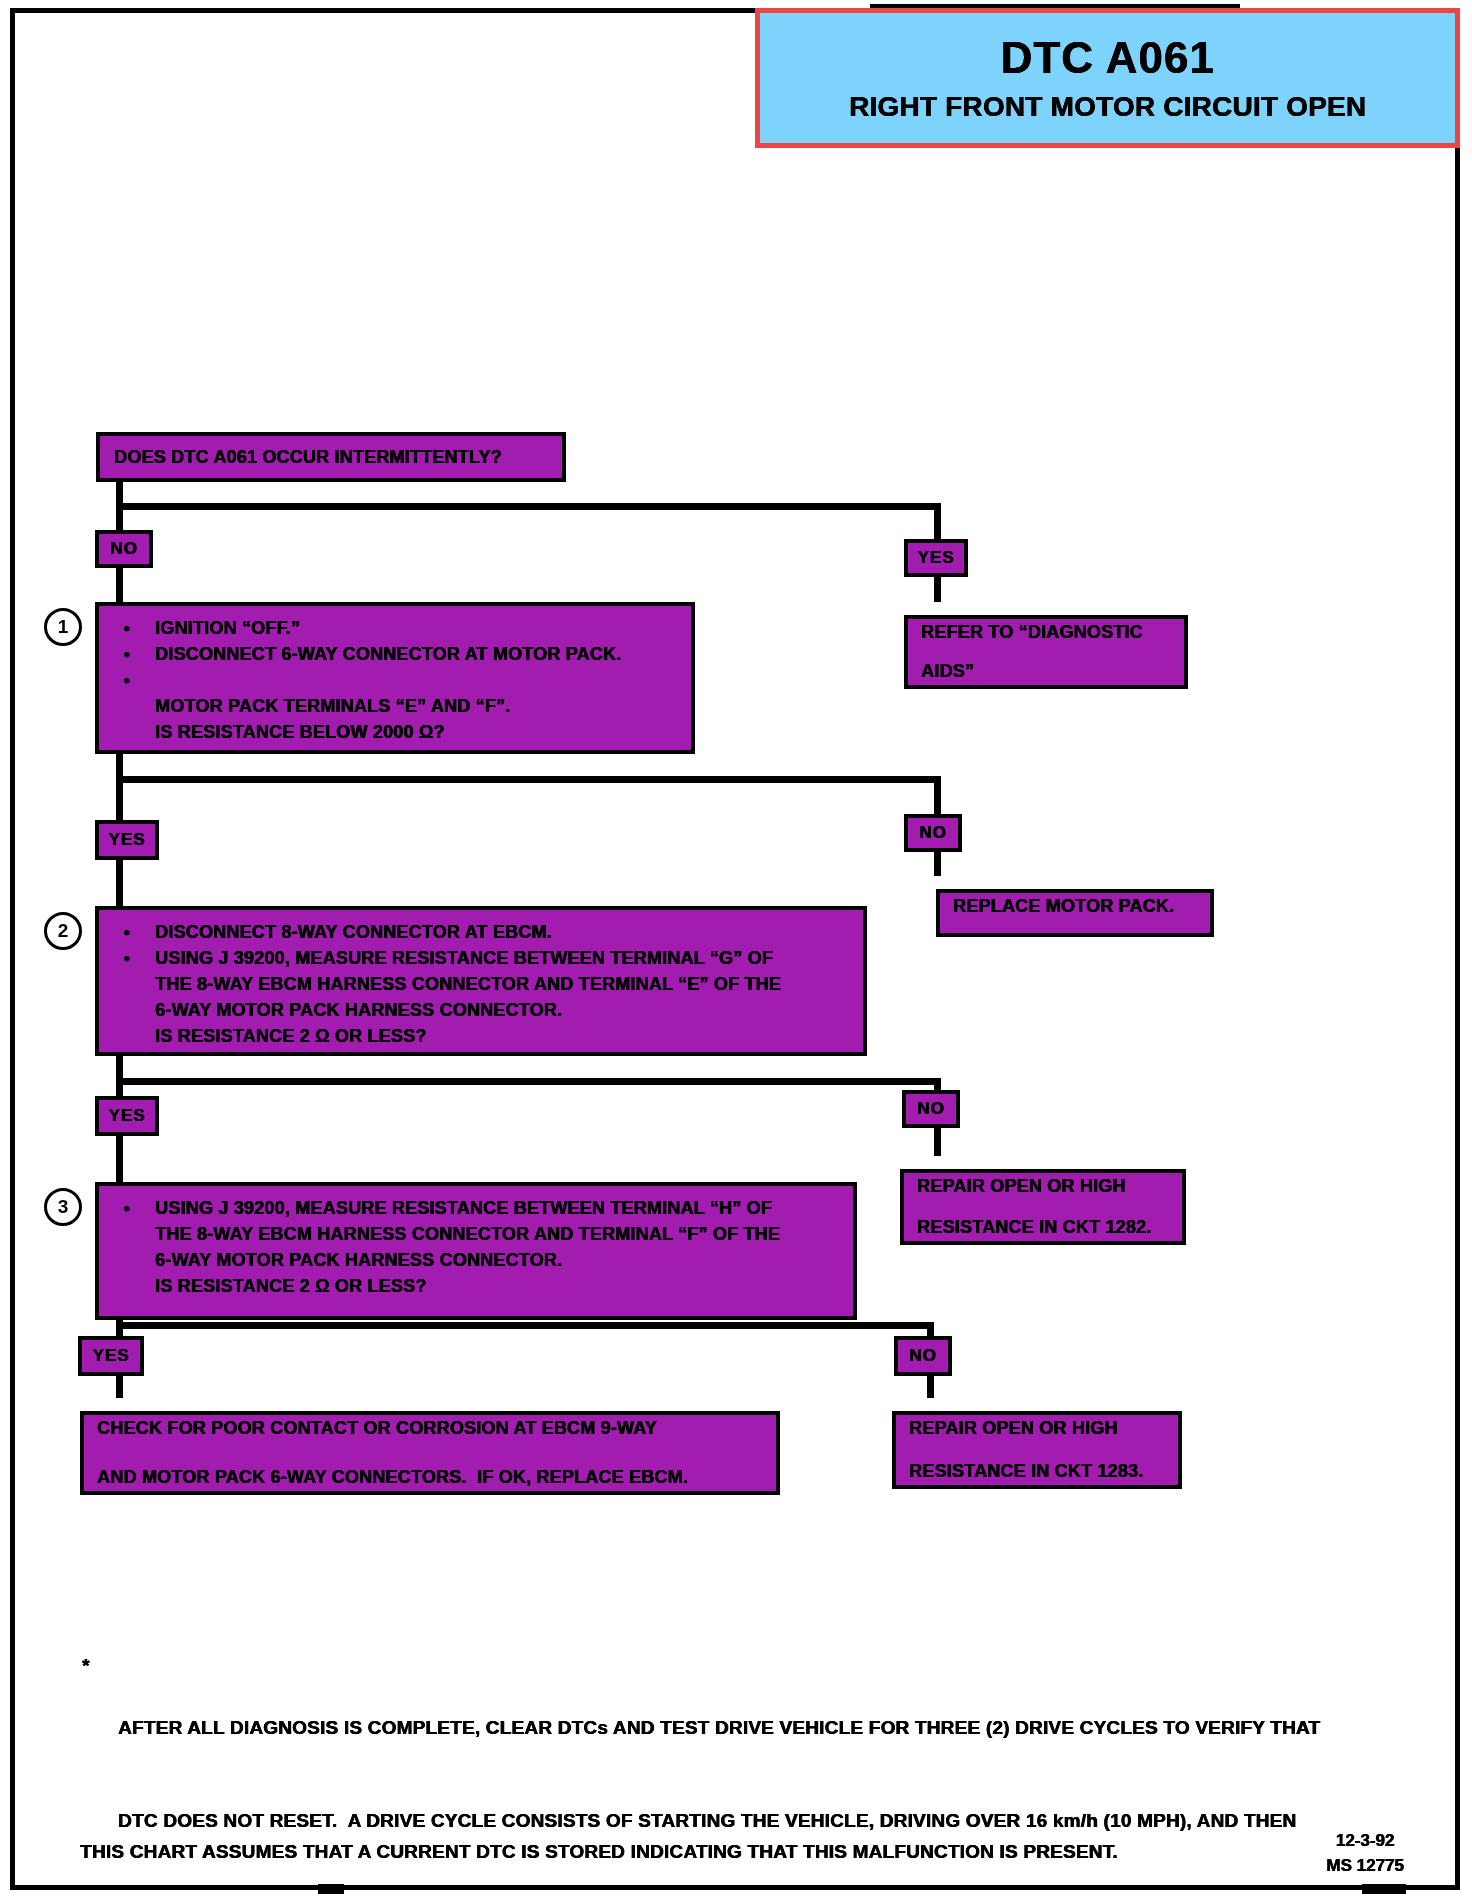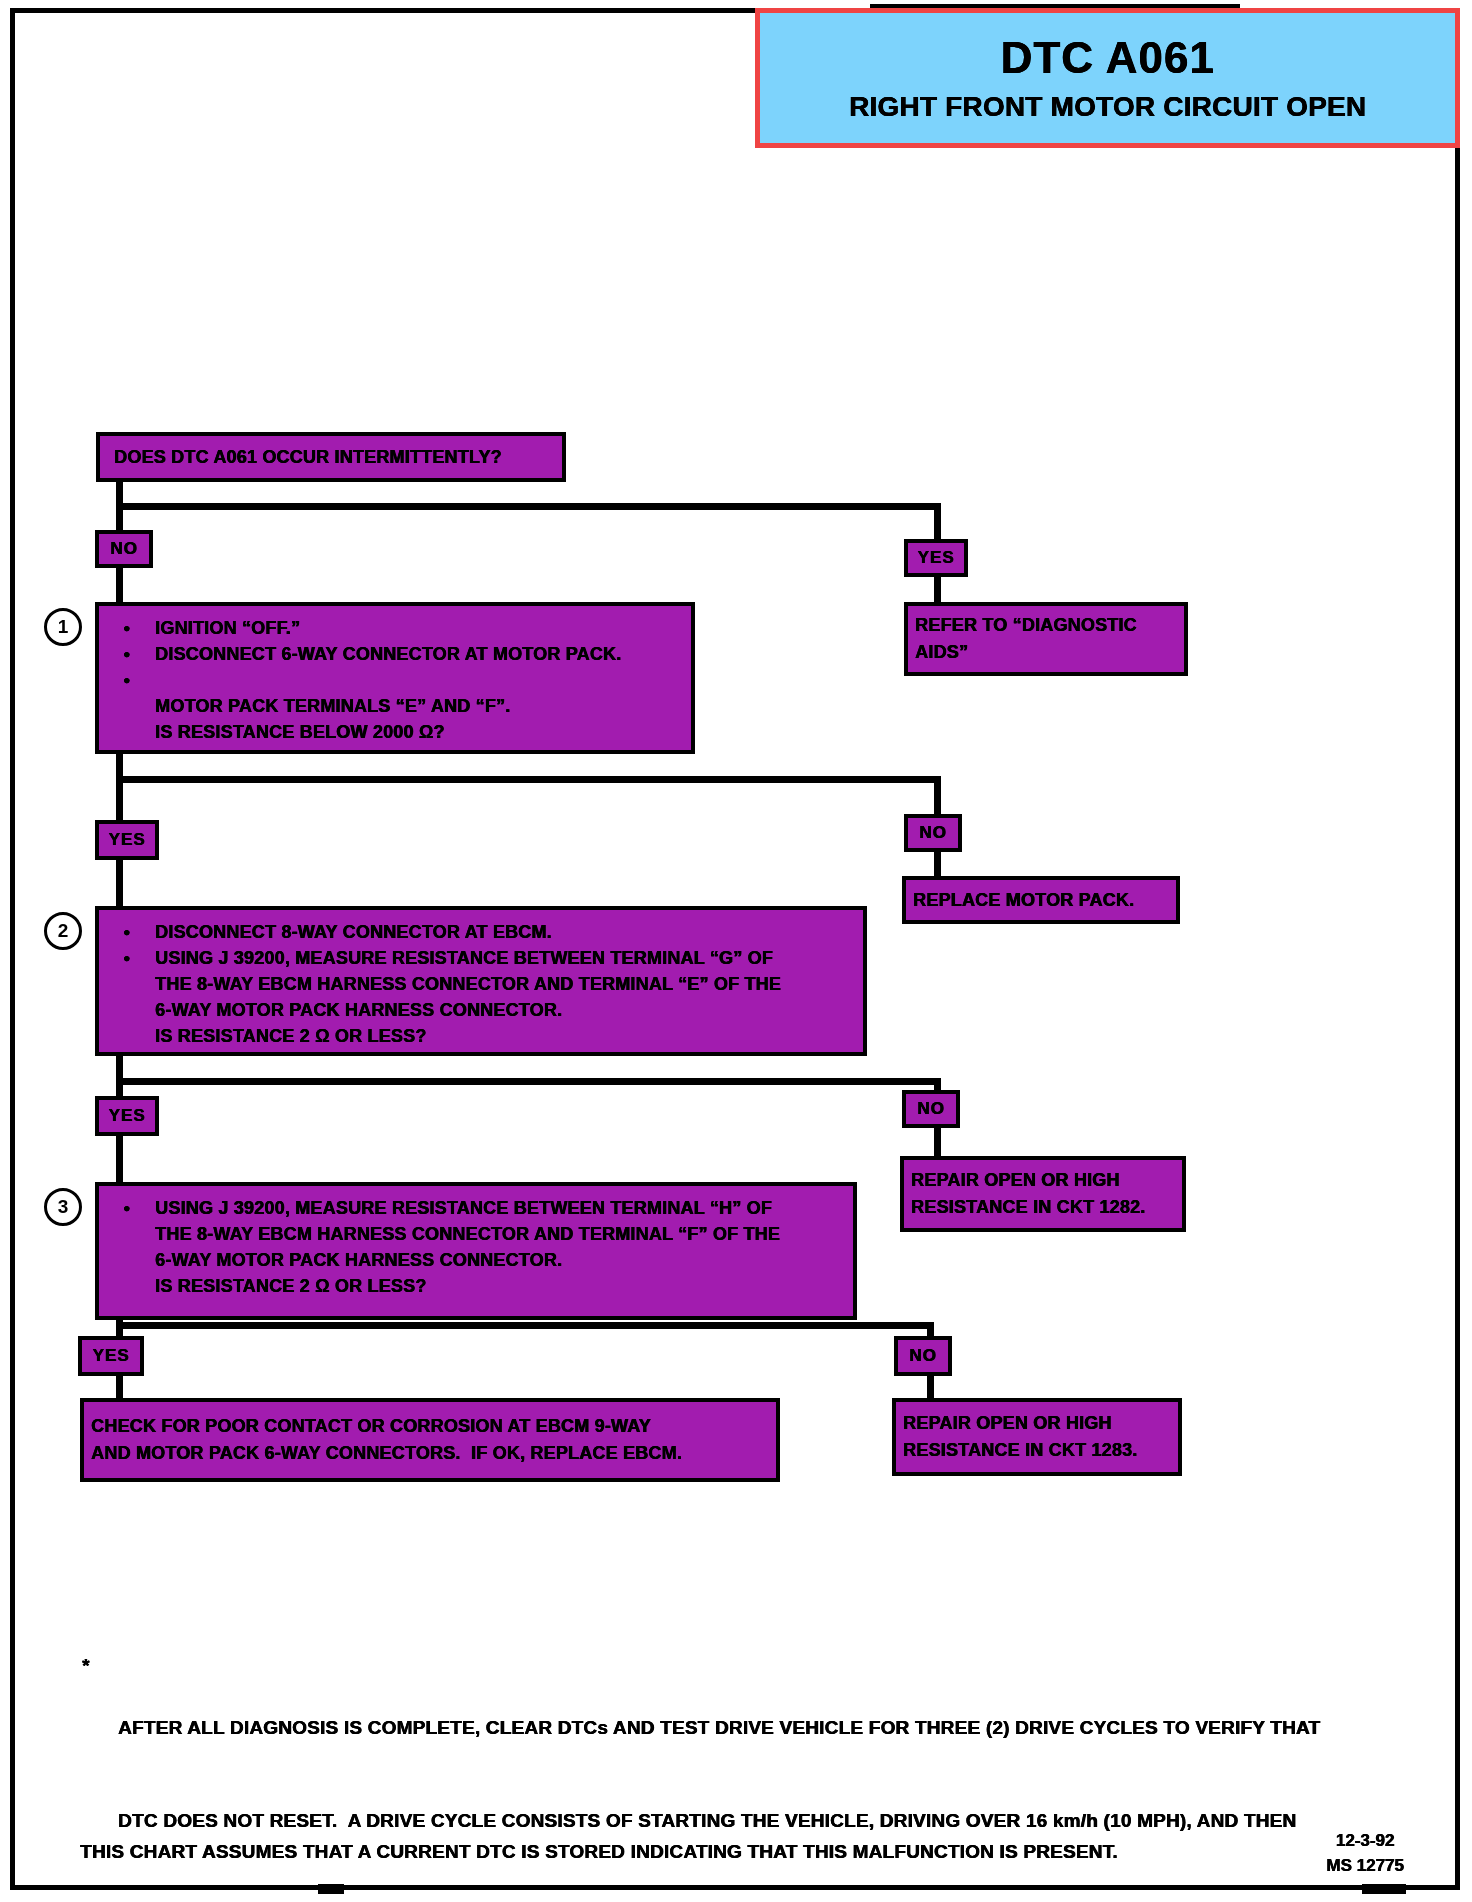--- a/index.html
+++ b/index.html
@@ -8,21 +8,21 @@
   .box{position:absolute;border:4px solid #000;background:#a21caf;box-sizing:border-box;}
   .thickbox{position:absolute;border:5px solid #ef4444;background:#7dd3fc;box-sizing:border-box;}
   .conn{position:absolute;background:#000;}
   .ink{text-shadow:0.6px 0 #000,0 0.4px #000;}
   .lbl{display:flex;align-items:center;justify-content:center;font-weight:bold;font-size:17px;letter-spacing:1px;}
   .qbox{display:flex;align-items:center;padding-left:14px;font-weight:bold;font-size:18px;letter-spacing:0.2px;white-space:pre;}
   .step{font-weight:bold;font-size:18px;line-height:26px;padding-top:9px;letter-spacing:0.2px;}
   .step .row{display:flex;padding-left:22px;white-space:pre;}
   .step .b{flex:0 0 34px;font-size:12px;line-height:26px;text-align:left;padding-left:2px;box-sizing:border-box;}
   .circ{position:absolute;width:38px;height:38px;border:3px solid #000;border-radius:50%;display:flex;align-items:center;justify-content:center;font-weight:bold;font-size:19px;background:#fff;box-sizing:border-box;}
-  .out{display:flex;flex-direction:column;justify-content:center;padding-left:7px;font-weight:bold;font-size:18px;line-height:27px;letter-spacing:0.2px;}
+  .out{display:flex;flex-direction:column;justify-content:space-between;padding-left:13px;font-weight:bold;font-size:18px;line-height:27px;letter-spacing:0.2px;margin-top:13px;}
   .out div{white-space:pre;}
   .titleblock{display:flex;flex-direction:column;align-items:center;justify-content:center;}
   .t1{font-weight:bold;font-size:44px;letter-spacing:1px;margin-bottom:8px;}
   .t2{font-weight:bold;font-size:28px;letter-spacing:0.2px;}
   .footnote{position:absolute;left:82px;top:1650px;display:flex;font-weight:bold;font-size:19px;line-height:31px;letter-spacing:0.2px;}
   .footnote .fm{width:36px;}
   .footnote div{white-space:pre;}
   .footer-note{position:absolute;left:80px;top:1841px;width:1280px;text-align:left;font-weight:bold;font-size:19px;letter-spacing:0.2px;white-space:pre;}
   .footer-id{position:absolute;left:1300px;top:1828px;width:130px;text-align:center;font-weight:bold;font-size:17px;line-height:25px;}
 </style>
@@ -77,21 +77,21 @@
 
 <div class="circ" style="left:44px;top:912px;">2</div>
 <div class="box step ink" style="left:95px;top:906px;width:772px;height:150px;">
   <div class="row"><span class="b">●</span><span>DISCONNECT 8-WAY CONNECTOR AT EBCM.</span></div>
   <div class="row"><span class="b">●</span><span>USING J 39200, MEASURE RESISTANCE BETWEEN TERMINAL “G” OF</span></div>
   <div class="row"><span class="b"></span><span>THE 8-WAY EBCM HARNESS CONNECTOR AND TERMINAL “E” OF THE</span></div>
   <div class="row"><span class="b"></span><span>6-WAY MOTOR PACK HARNESS CONNECTOR.</span></div>
   <div class="row"><span class="b"></span><span>IS RESISTANCE 2 Ω OR LESS?</span></div>
 </div>
 
-<div class="box out ink" style="left:902px;top:876px;width:278px;height:48px;">
+<div class="box out ink" style="left:936px;top:876px;width:278px;height:48px;">
   <div>REPLACE MOTOR PACK.</div>
 </div>
 
 <div class="conn" style="left:116px;top:1056px;width:7px;height:40px;"></div>
 <div class="conn" style="left:116px;top:1078px;width:825px;height:7px;"></div>
 <div class="conn" style="left:934px;top:1078px;width:7px;height:12px;"></div>
 
 <div class="box lbl ink" style="left:95px;top:1096px;width:64px;height:40px;">YES</div>
 <div class="box lbl ink" style="left:902px;top:1090px;width:58px;height:38px;">NO</div>
 

